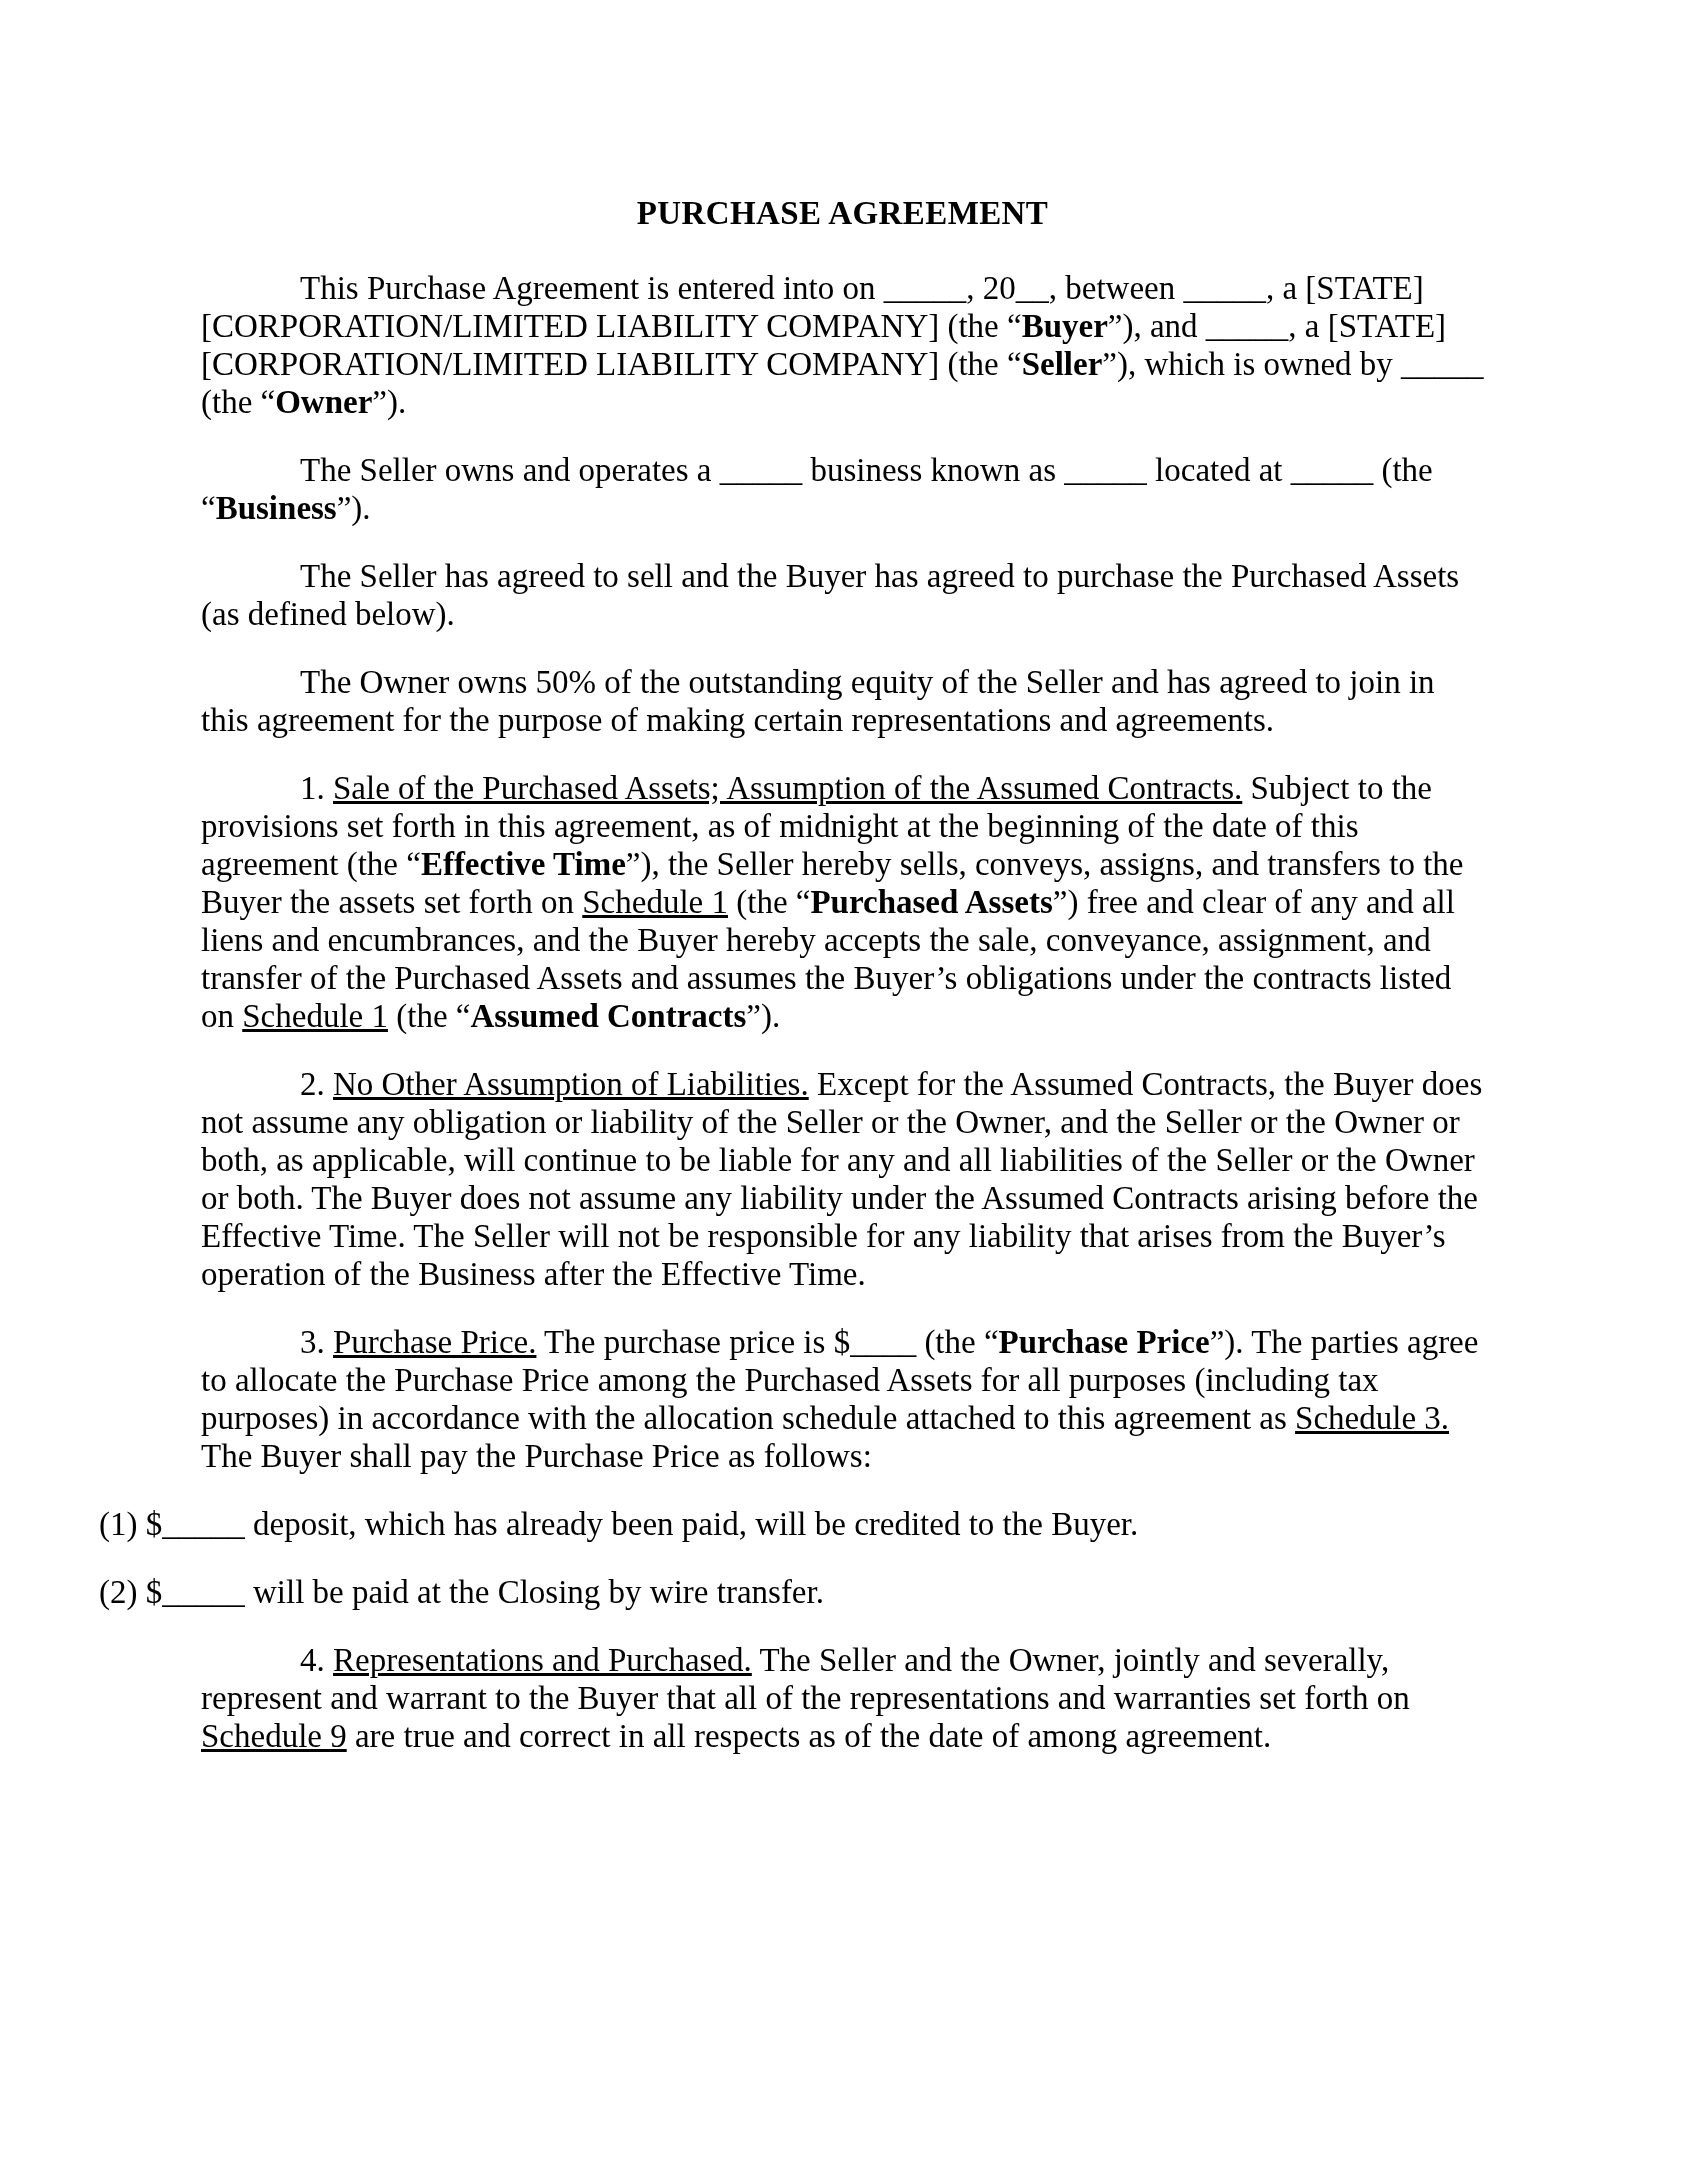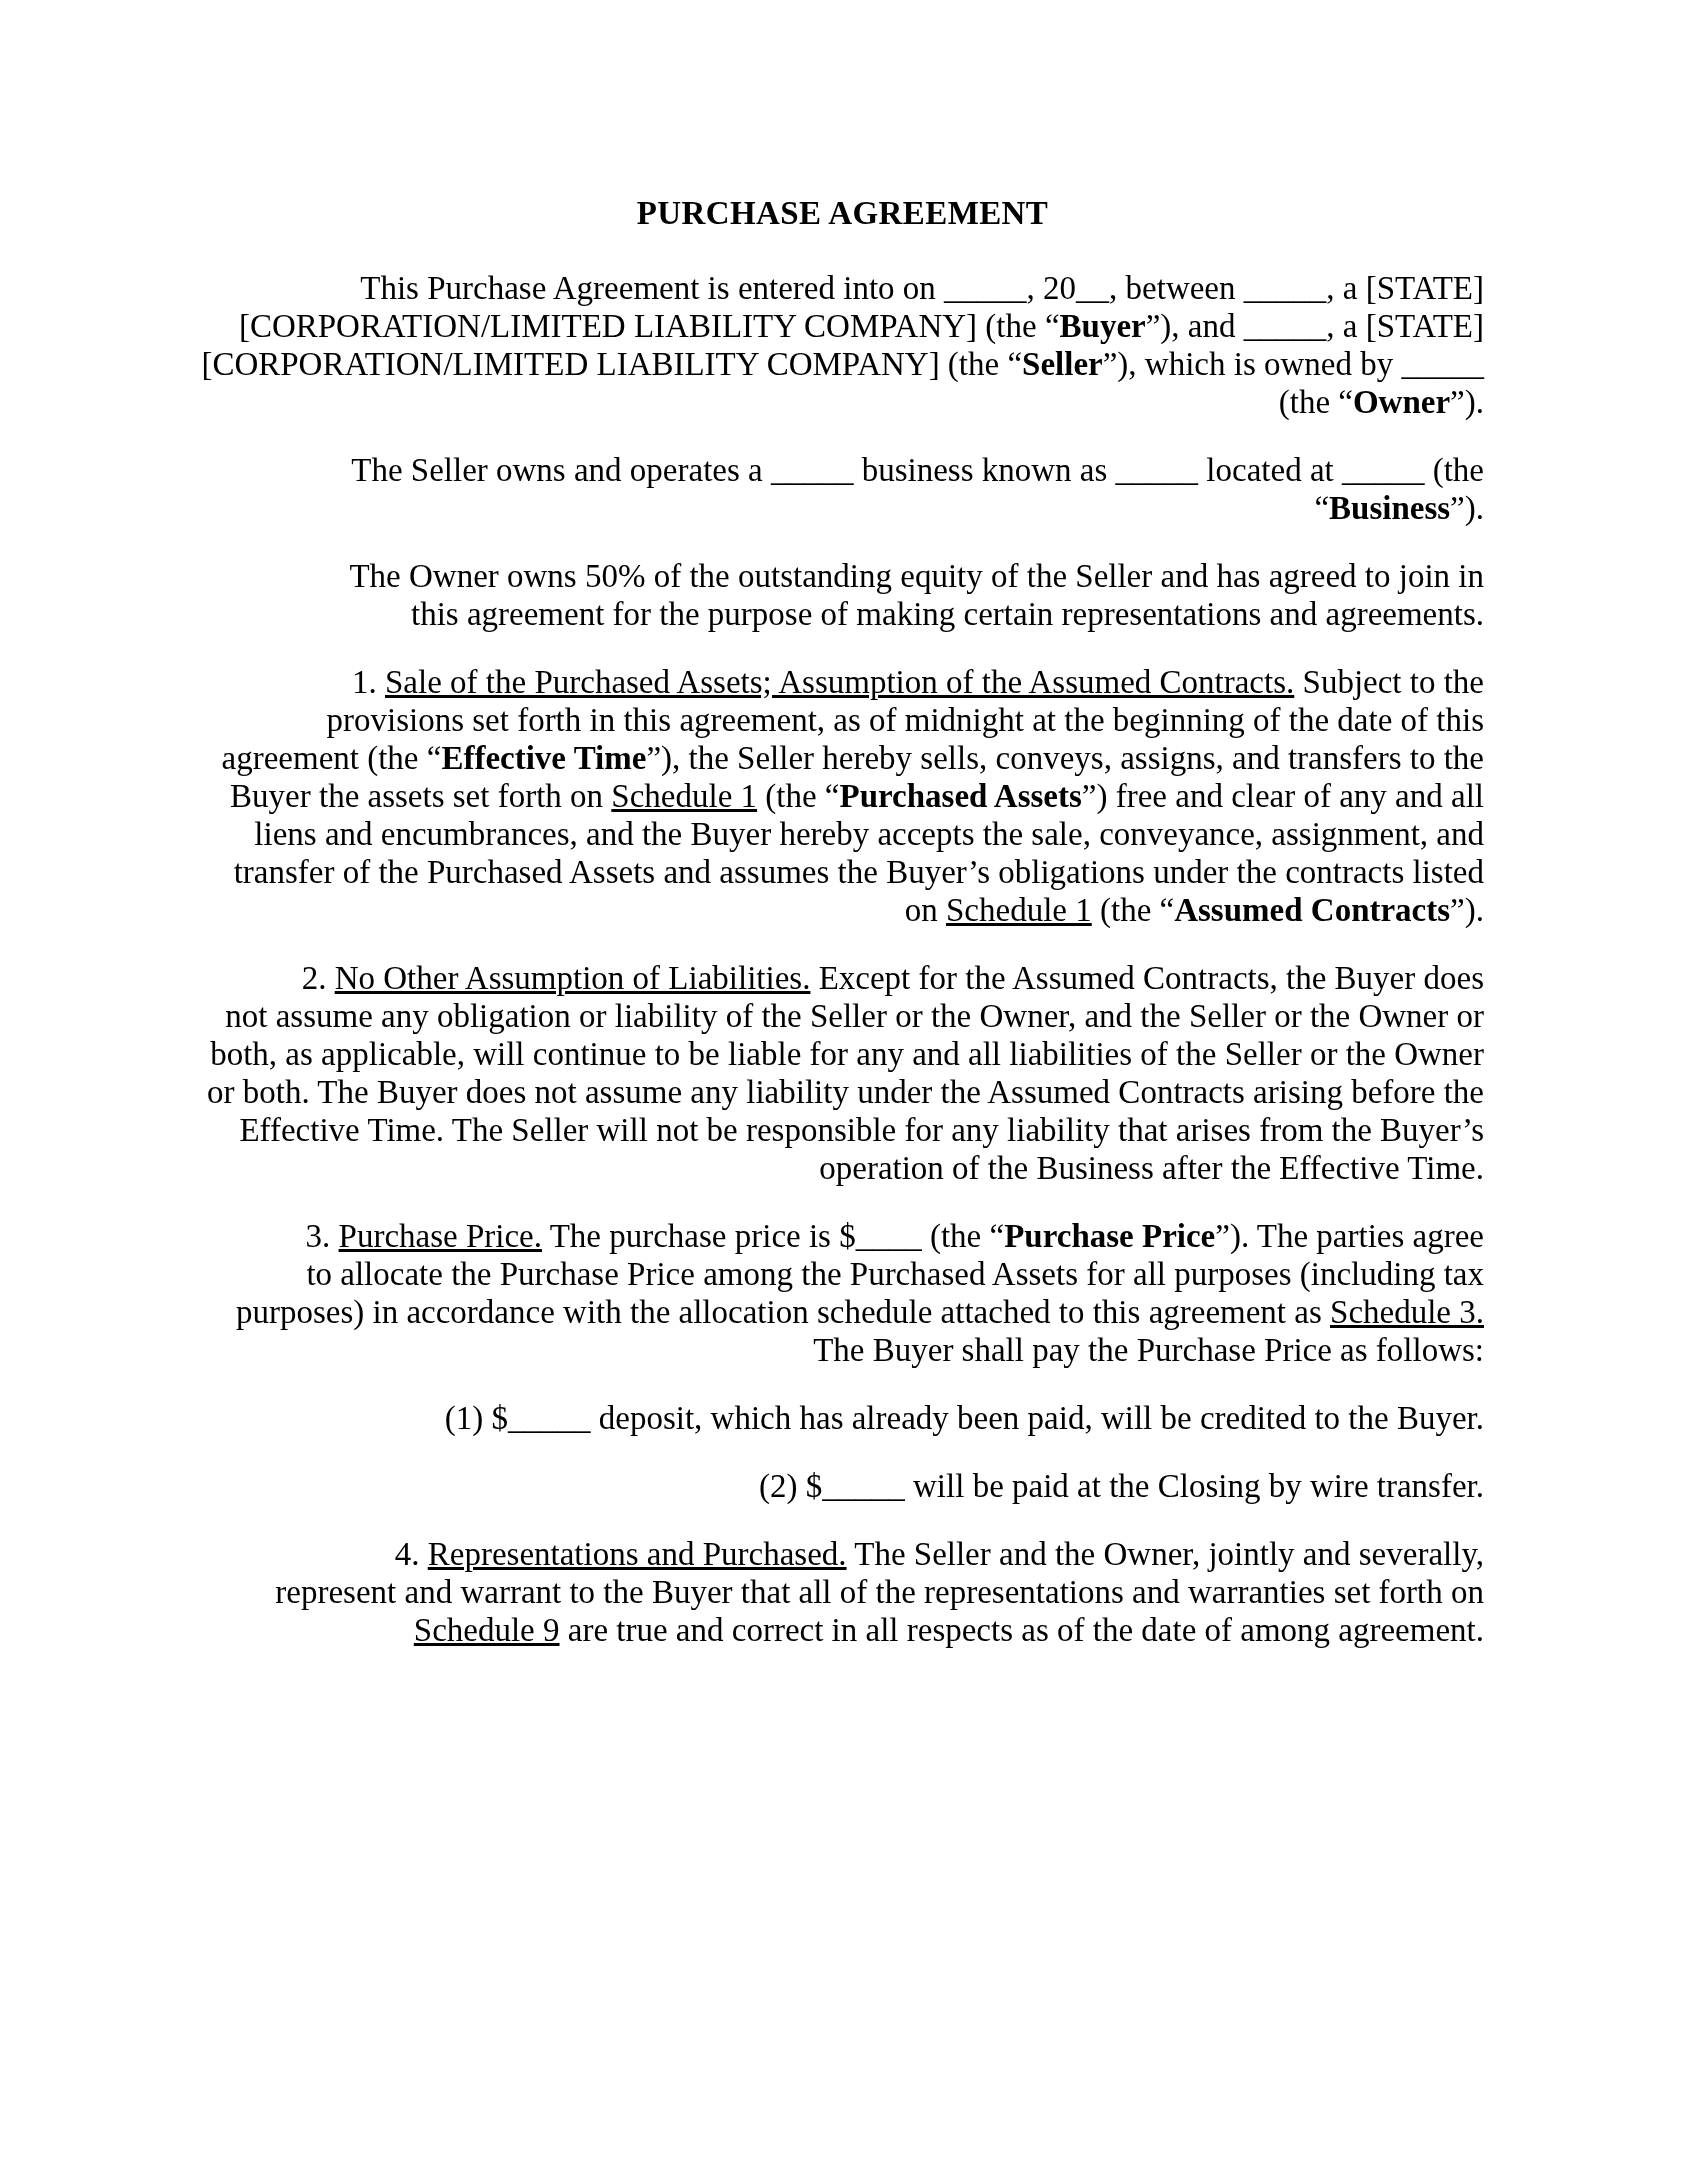--- a/index.html
+++ b/index.html
@@ -22,40 +22,41 @@
   }
   .title {
     font-size: 33px;
     font-weight: bold;
     text-align: center;
     margin: 0 0 37px 0;
     letter-spacing: 0.4px;
   }
   p.para {
     margin: 0 0 30px 0;
-    text-align: right;
+    text-align: left;
   }
   p.para.indent {
     text-indent: 99px;
   }
   p.para.outdent {
     margin-left: -102px;
     text-indent: 0;
   }
   .b { font-weight: bold; }
   .u { text-decoration: underline; }
 </style>
 </head>
 <body>
 
 <div class="page">
   <h1 class="title">PURCHASE AGREEMENT</h1>
   <div>
       <p class="para indent"><span>This Purchase Agreement is entered into on _____, 20__, between _____, a [STATE] [CORPORATION/LIMITED LIABILITY COMPANY] (the “</span><span class="b">Buyer</span><span>”), and _____, a [STATE] [CORPORATION/LIMITED LIABILITY COMPANY] (the “</span><span class="b">Seller</span><span>”), which is owned by _____ (the “</span><span class="b">Owner</span><span>”).</span></p>
       <p class="para indent"><span>The Seller owns and operates a _____ business known as _____ located at _____ (the “</span><span class="b">Business</span><span>”).</span></p>
+      <p class="para indent"><span>The Seller has agreed to sell and the Buyer has agreed to purchase the Purchased Assets (as defined below).</span></p>
       <p class="para indent"><span>The Owner owns 50% of the outstanding equity of the Seller and has agreed to join in this agreement for the purpose of making certain representations and agreements.</span></p>
       <p class="para indent"><span>1. </span><span class="u">Sale of the Purchased Assets; Assumption of the Assumed Contracts.</span><span> Subject to the provisions set forth in this agreement, as of midnight at the beginning of the date of this agreement (the “</span><span class="b">Effective Time</span><span>”), the Seller hereby sells, conveys, assigns, and transfers to the Buyer the assets set forth on </span><span class="u">Schedule 1</span><span> (the “</span><span class="b">Purchased Assets</span><span>”) free and clear of any and all liens and encumbrances, and the Buyer hereby accepts the sale, conveyance, assignment, and transfer of the Purchased Assets and assumes the Buyer’s obligations under the contracts listed on </span><span class="u">Schedule 1</span><span> (the “</span><span class="b">Assumed Contracts</span><span>”).</span></p>
       <p class="para indent"><span>2. </span><span class="u">No Other Assumption of Liabilities.</span><span> Except for the Assumed Contracts, the Buyer does not assume any obligation or liability of the Seller or the Owner, and the Seller or the Owner or both, as applicable, will continue to be liable for any and all liabilities of the Seller or the Owner or both. The Buyer does not assume any liability under the Assumed Contracts arising before the Effective Time. The Seller will not be responsible for any liability that arises from the Buyer’s operation of the Business after the Effective Time.</span></p>
       <p class="para indent"><span>3. </span><span class="u">Purchase Price.</span><span> The purchase price is $____ (the “</span><span class="b">Purchase Price</span><span>”). The parties agree to allocate the Purchase Price among the Purchased Assets for all purposes (including tax purposes) in accordance with the allocation schedule attached to this agreement as </span><span class="u">Schedule 3.</span><span> The Buyer shall pay the Purchase Price as follows:</span></p>
       <p class="para outdent"><span>(1) $_____ deposit, which has already been paid, will be credited to the Buyer.</span></p>
       <p class="para outdent"><span>(2) $_____ will be paid at the Closing by wire transfer.</span></p>
       <p class="para indent"><span>4. </span><span class="u">Representations and Purchased.</span><span> The Seller and the Owner, jointly and severally, represent and warrant to the Buyer that all of the representations and warranties set forth on </span><span class="u">Schedule 9</span><span> are true and correct in all respects as of the date of among agreement.</span></p>
     </div>
 </div>
 

